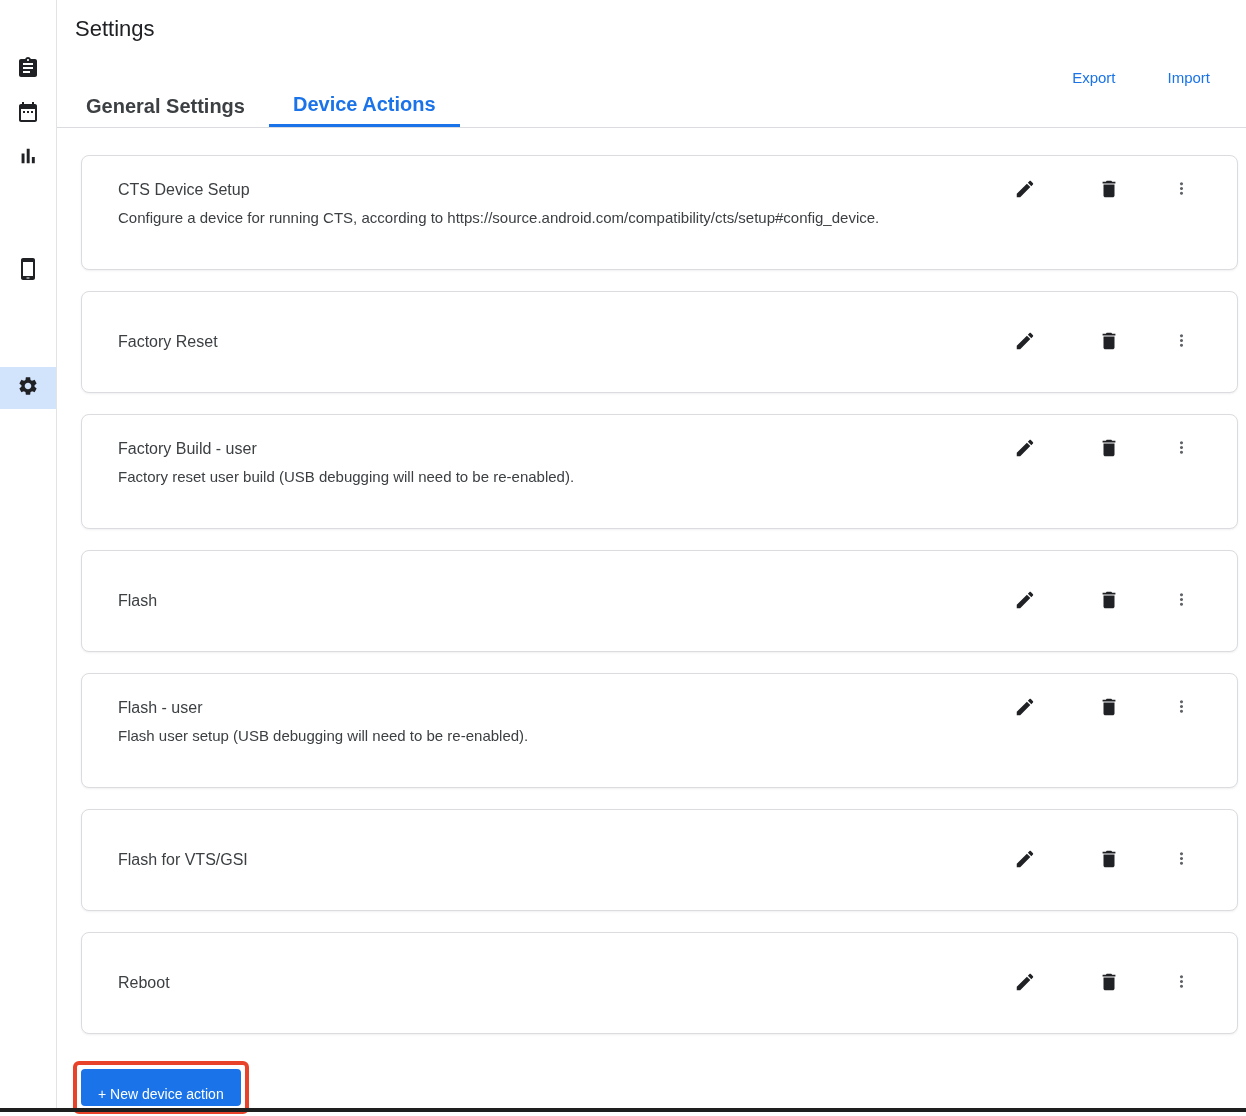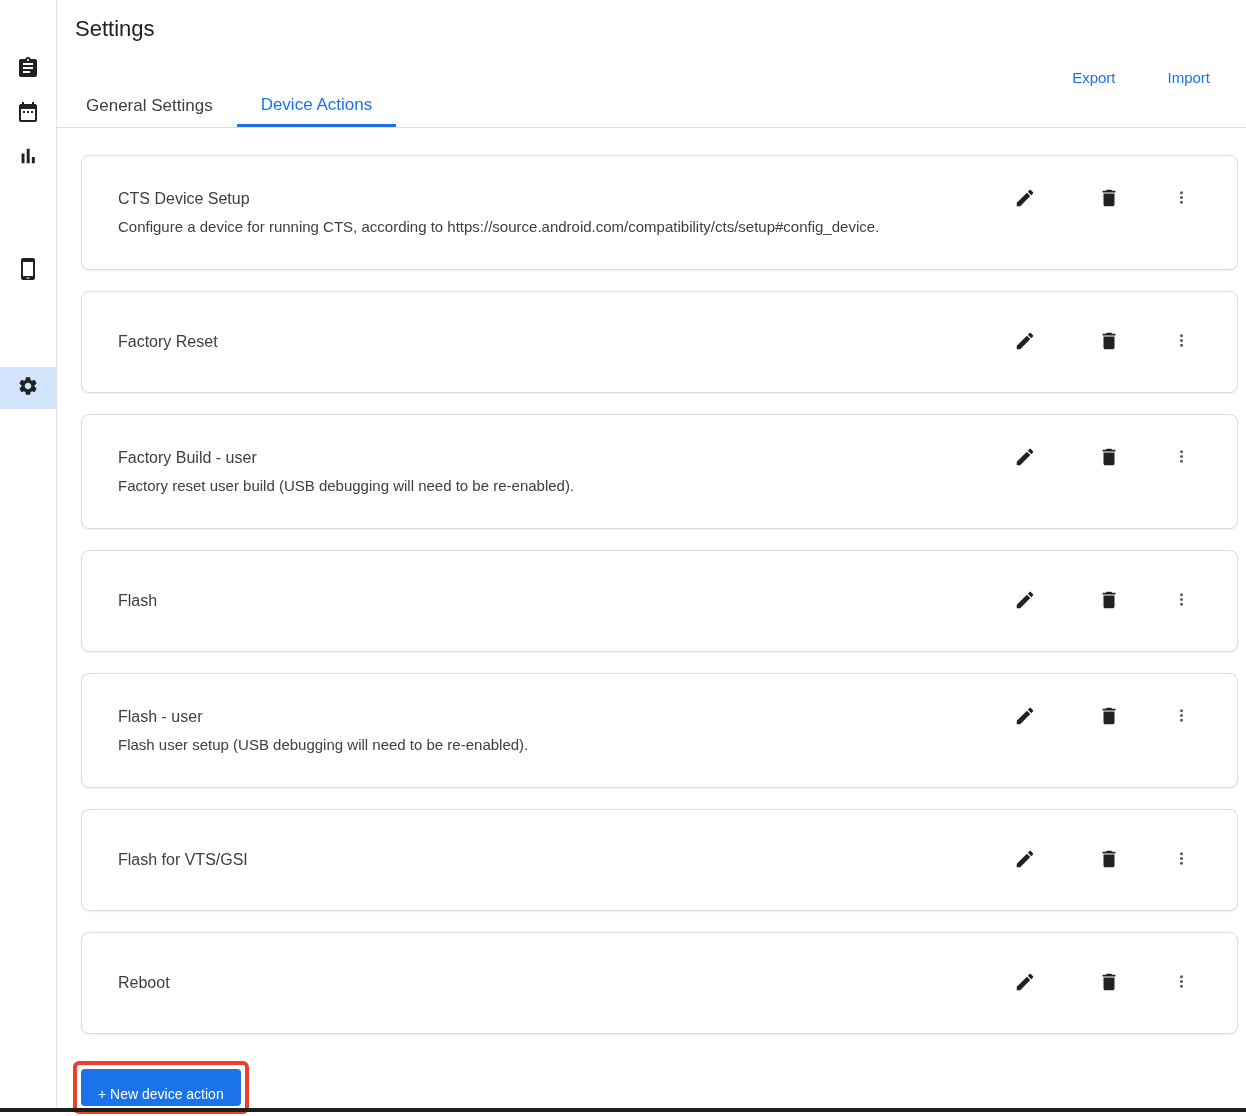--- a/index.html
+++ b/index.html
@@ -29,33 +29,33 @@
   .page-title { position:absolute; left:18px; top:16px; font-size:22px; font-weight:400; color:#202124; }
   .header-actions { position:absolute; right:36px; top:25px; display:flex; gap:52px;margin-top:44px; }
   .link { color:var(--accent,#1a73e8); font-size:15px; cursor:pointer; }
 
   .tabbar {
     height:43px; border-bottom:1px solid #dadce0;
     display:flex; align-items:stretch; padding-left:5px;
   }
   .tab {
     padding:0 24px; display:flex; align-items:center;
-    font-size:17px; font-weight:400; color:#3c4043; cursor:pointer; white-space:nowrap;
+    font-size:20px; font-weight:700; color:#3c4043; cursor:pointer; white-space:nowrap;
   }
   .tab.active { color:var(--accent,#1a73e8); border-bottom:3px solid var(--accent,#1a73e8); }
 
   .content { padding:27px 8px 0 24px; }
 
   .card {
     border:1px solid #dadce0; border-radius:8px; background:#fff;
     box-shadow:0 1px 2px rgba(60,64,67,.08);
     padding:0 36px; margin-bottom:21px;
     min-height:102px; display:flex; flex-direction:column; justify-content:center;
   }
-  .card.has-desc { min-height:115px; justify-content:flex-start; padding-top:31px; padding-bottom:15px; }
+  .card.has-desc { min-height:115px; justify-content:flex-start; padding-top:22px; padding-bottom:15px; }
   .card-row { display:flex; align-items:center; }
   .card-title { flex:1; font-size:16px; color:#3c4043; }
   .card-desc { font-size:15px; color:#3c4043; margin-top:7px; line-height:18px; }
 
   .icon-btn {
     width:24px; height:24px; border:none; background:none; padding:0;
     display:flex; align-items:center; justify-content:center; cursor:pointer; flex:0 0 auto;
   }
   .icon-btn svg { fill:#202124; }
   .icon-btn.more svg { fill:#5f6368; }

